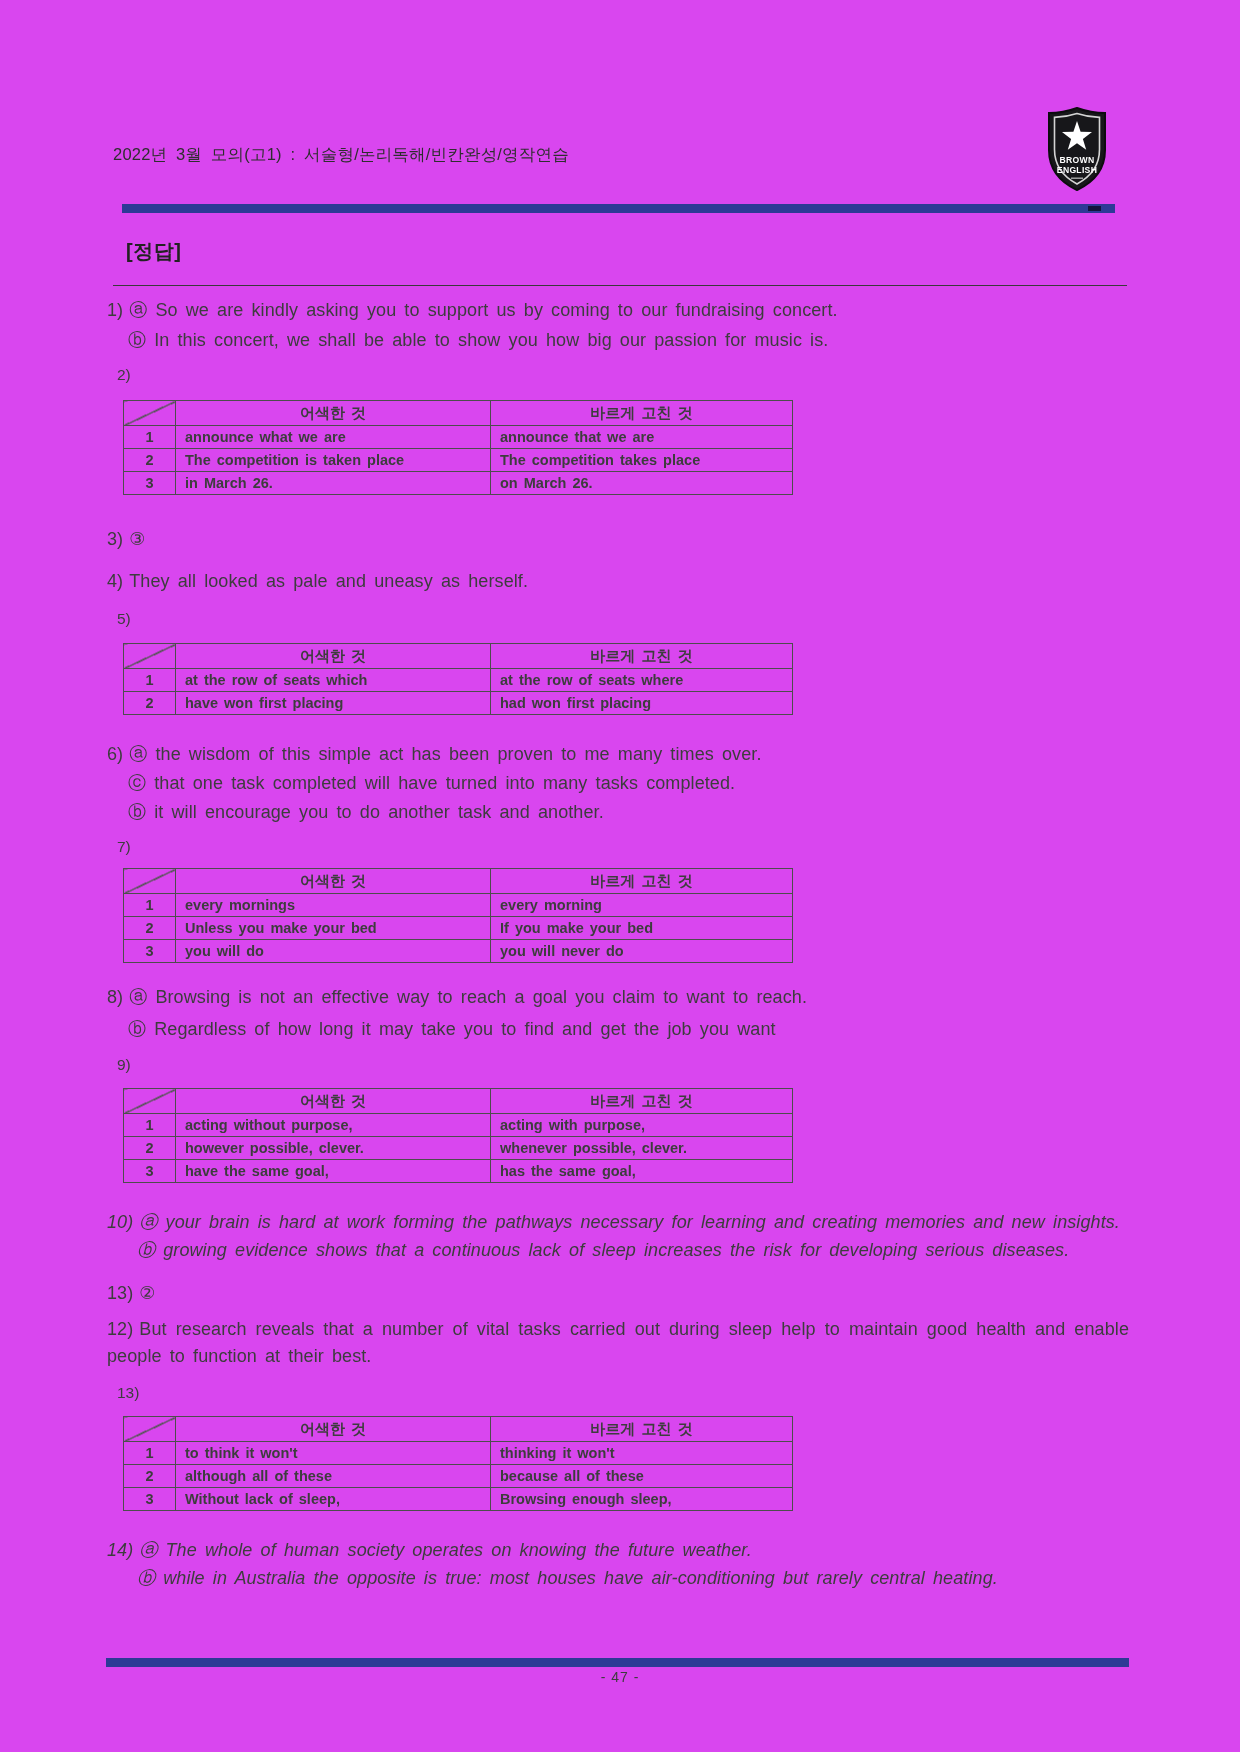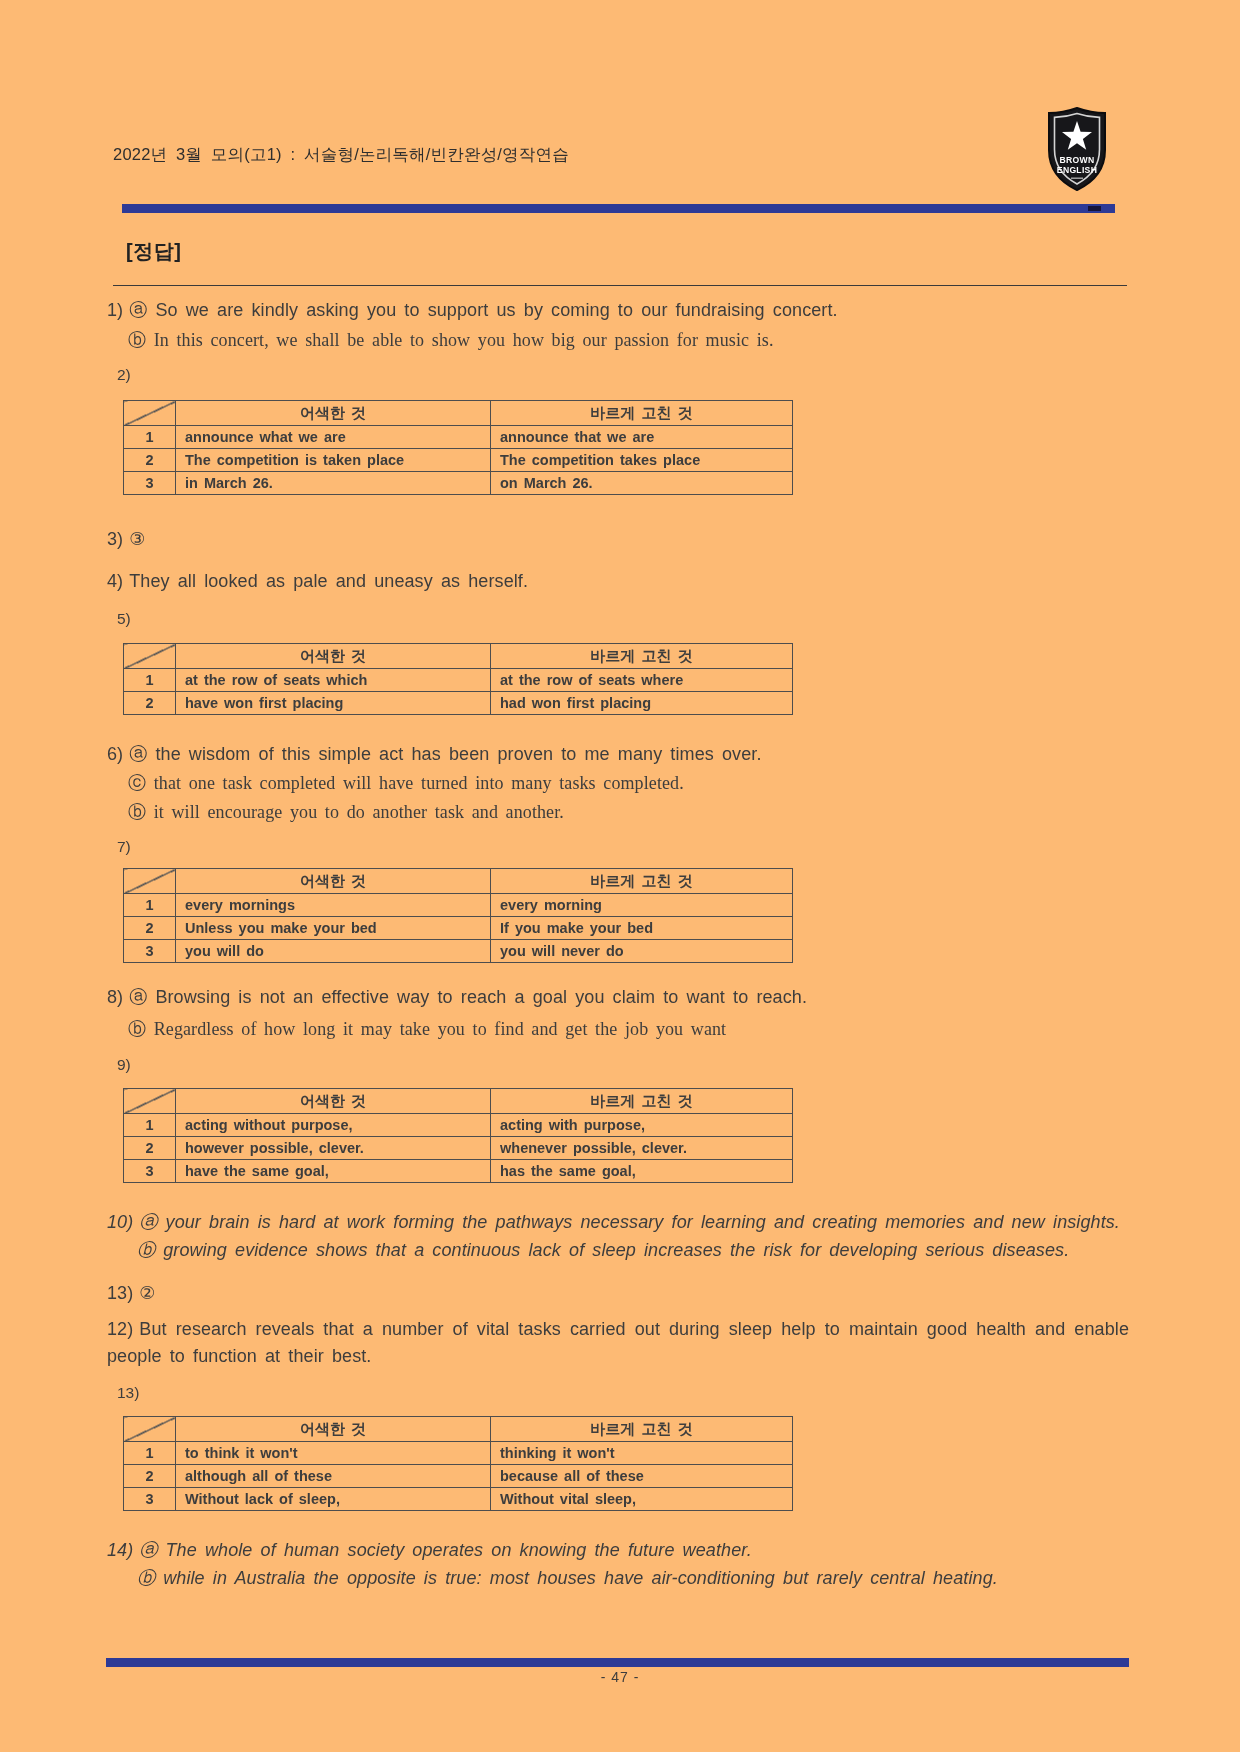--- a/index.html
+++ b/index.html
@@ -1,37 +1,37 @@
 <!DOCTYPE html>
 <html><head>
 <meta charset="utf-8">
 <style>
   html,body { margin:0; padding:0; background:#ffffff; }
   .page {
-    position:relative; width:1240px; height:1752px; background:#fdba74;
+    position:relative; width:1240px; height:1752px; background:#d946ef;
     font-family:"Liberation Sans","DejaVu Sans",sans-serif;
     color:#3d3d3d; overflow:hidden;
   }
   .blk { position:absolute; }
   
   .header-title { top:144px; left:113px; font-size:16.5px; color:#2e2e2e; letter-spacing:0.2px; word-spacing:4px; }
   .logo { top:106px; left:1046px; width:62px; height:86px; }
   .logo svg text { font-family:"Liberation Sans","DejaVu Sans",sans-serif; font-weight:bold; fill:#ffffff; }
   .header-bar { top:204px; left:122px; width:993px; height:9px; background:#2d3a96; }
   .bar-dash { top:206px; left:1088px; width:13px; height:5px; background:#14143c; }
   
   .section-title { top:238px; left:126px; font-size:20px; font-weight:bold; color:#222; letter-spacing:0.5px; }
   .rule { top:285px; left:113px; width:1014px; height:0; border-top:1.6px solid #3a3a3a; }
   
   .item { left:107px; font-size:18px; color:#3d3d3d; word-spacing:3px; letter-spacing:0.1px; }
   .item .line { line-height:30px; white-space:nowrap; }
   .lh29 .line { line-height:29px; }
   .lh32 .line { line-height:32px; }
   .lh28 .line { line-height:28px;font-style:italic; }
-  .cont-1 { padding-left:21px;font-family:Liberation Serif, serif; }
+  .cont-1 { padding-left:21px; }
   .cont-2 { padding-left:30px; }
   .lbl { margin-right:6px; }
   .tbl-label { left:117px; font-size:15.5px; color:#3d3d3d; }
   .wrap { white-space:normal; width:1022px; text-align:justify; line-height:27px; }
   
   table.ans-table { left:123px; border-collapse:collapse; table-layout:fixed; width:669px;
     font-size:14.5px; color:#3d3d3d; word-spacing:2px; }
   table.ans-table td, table.ans-table th { border:1px solid #4d4d4d; padding:0 0 0 9px;
     font-weight:bold; text-align:left; overflow:hidden; white-space:nowrap; }
   table.ans-table th { text-align:center; padding:0; height:24px; font-size:15px; }
@@ -254,21 +254,21 @@
         <td>thinking it won't</td>
       </tr>
       <tr>
         <td class="num">2</td>
         <td>although all of these</td>
         <td>because all of these</td>
       </tr>
       <tr>
         <td class="num">3</td>
         <td>Without lack of sleep,</td>
-        <td>Without vital sleep,</td>
+        <td>Browsing enough sleep,</td>
       </tr>
     </tbody>
   </table>
 
   <div class="blk item lh28" style="top:1536px">
     <div class="line"><span class="lbl">14)</span><span>ⓐ The whole of human society operates on knowing the future weather.</span></div>
     <div class="line cont-2">ⓑ while in Australia the opposite is true: most houses have air-conditioning but rarely central heating.</div>
   </div>
 
   <div class="blk footer-bar"></div>

